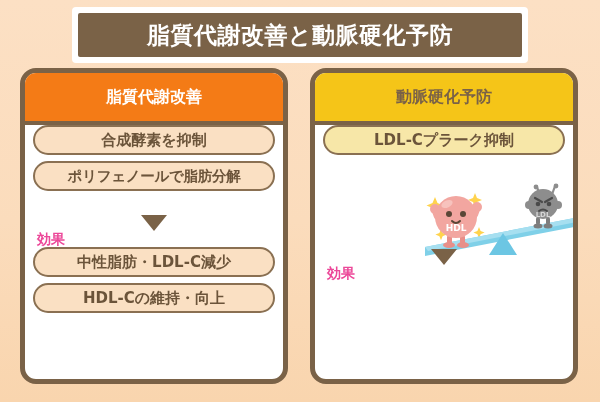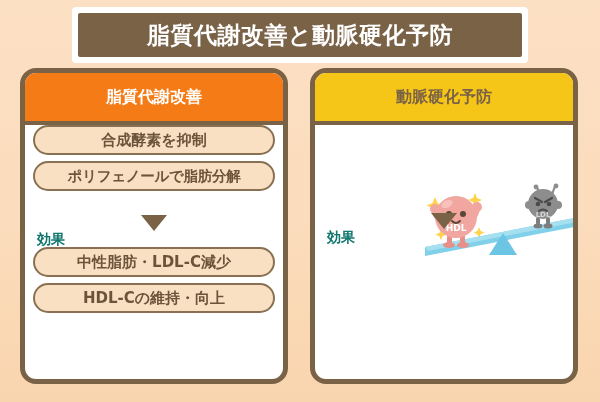--- a/index.html
+++ b/index.html
@@ -121,21 +121,21 @@
   .effect-row {
     position: relative;
     height: 34px;
   }
   .effect-label {
     position: absolute;
     left: 4px;
     bottom: 1px;
     font-size: 14px;
     font-weight: bold;
-    color: #0f766e;
+    color: #ec4899;
     line-height: 1;
   }
   .arrow-down {
     position: absolute;
     left: 50%;
     top: 2px;
     transform: translateX(-50%);
     width: 0;
     height: 0;
     border-left: 13px solid transparent;
@@ -196,20 +196,23 @@
       </div>
     </div>
   </div>
 
   <div class="card" id="card-right">
     <div class="card-header">
       <span class="card-header-text">動脈硬化予防</span>
     </div>
     <div class="card-body">
 
+      <div class="pill">
+        <span class="pill-text">LDL-Cプラーク抑制</span>
+      </div>
 
       <div class="spacer-right"></div>
 
       <svg class="illus" viewBox="0 0 168 86">
 
         <g fill="#ffd34d">
           <path d="M16 16 l2.5 6 6 2.5 -6 2.5 -2.5 6 -2.5 -6 -6 -2.5 6 -2.5 z"></path>
           <path d="M56 12 l2 5 5 2 -5 2 -2 5 -2 -5 -5 -2 5 -2 z"></path>
           <path d="M22 48 l1.6 4 4 1.6 -4 1.6 -1.6 4 -1.6 -4 -4 -1.6 4 -1.6 z"></path>
           <path d="M60 46 l1.6 4 4 1.6 -4 1.6 -1.6 4 -1.6 -4 -4 -1.6 4 -1.6 z"></path>

